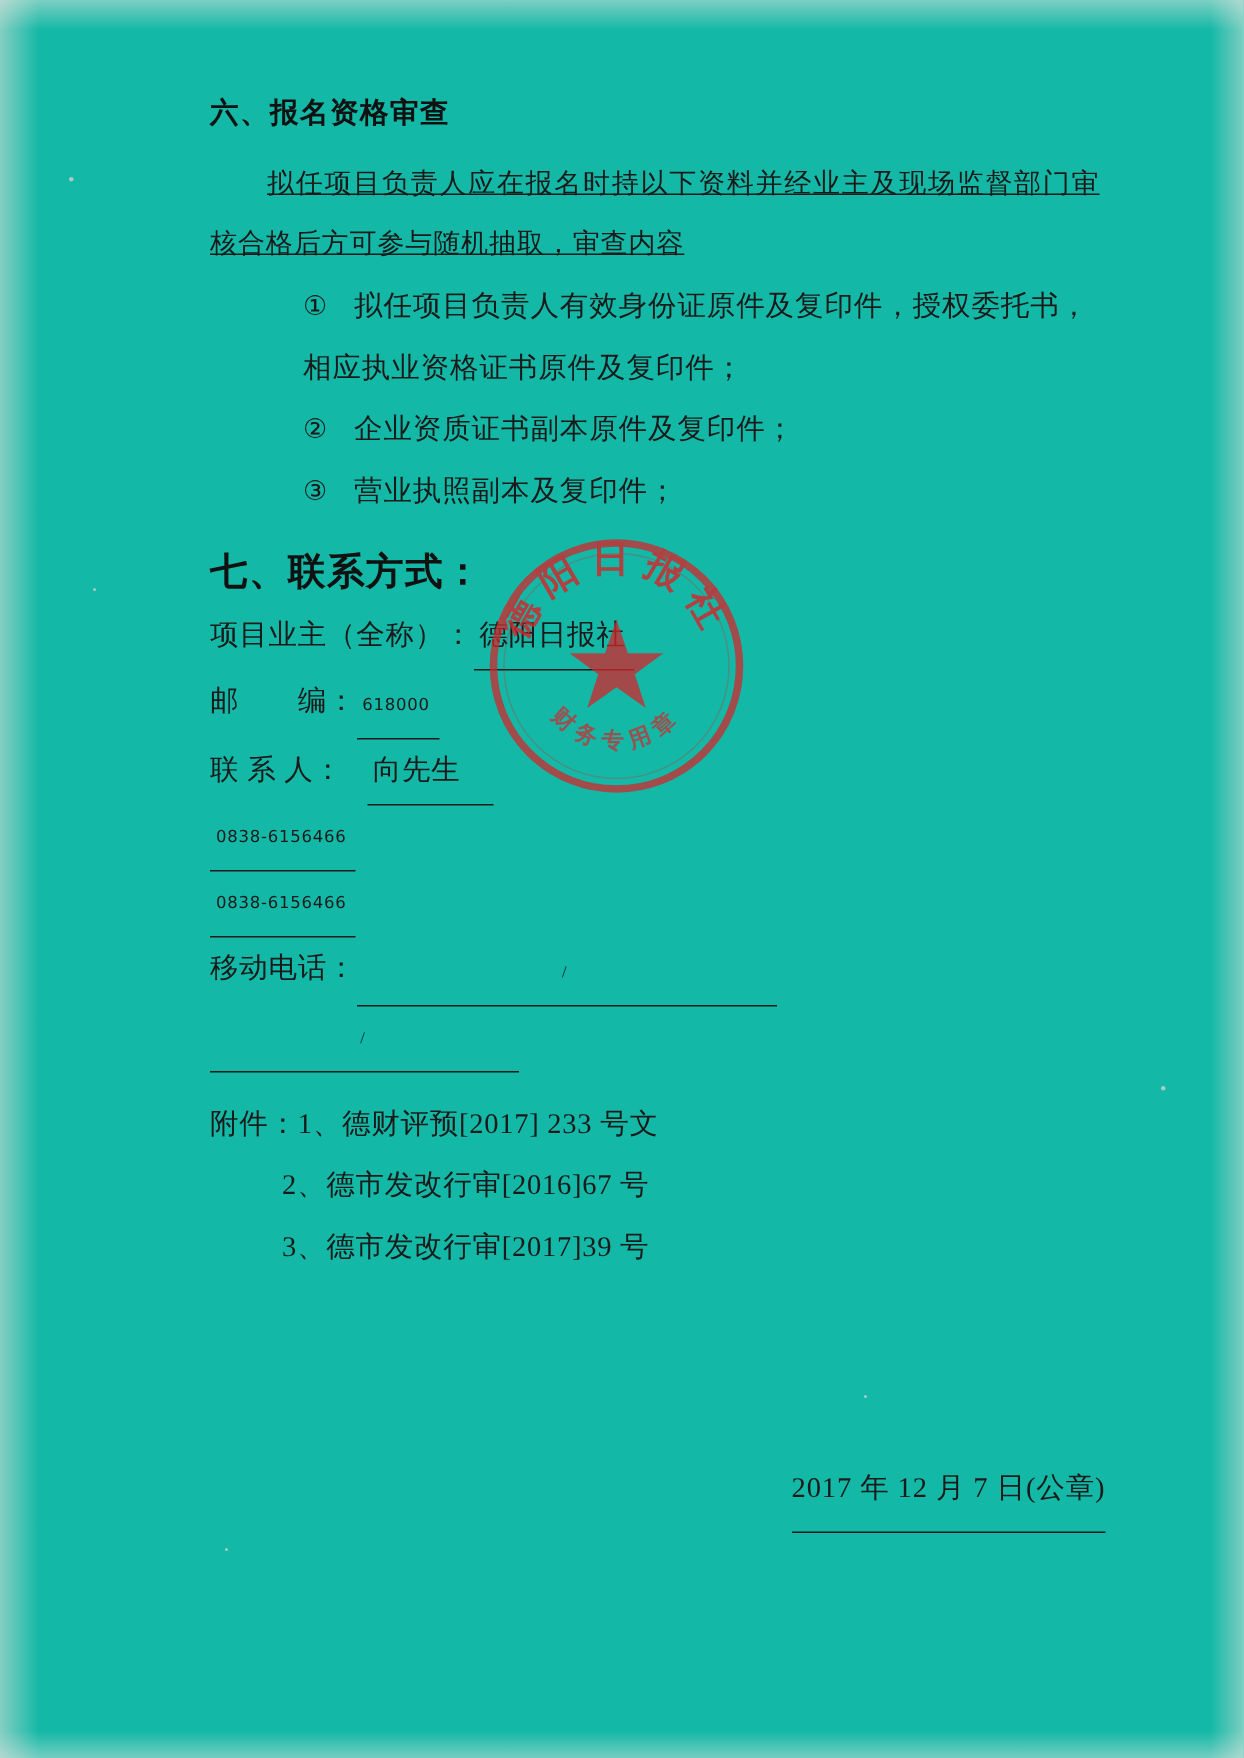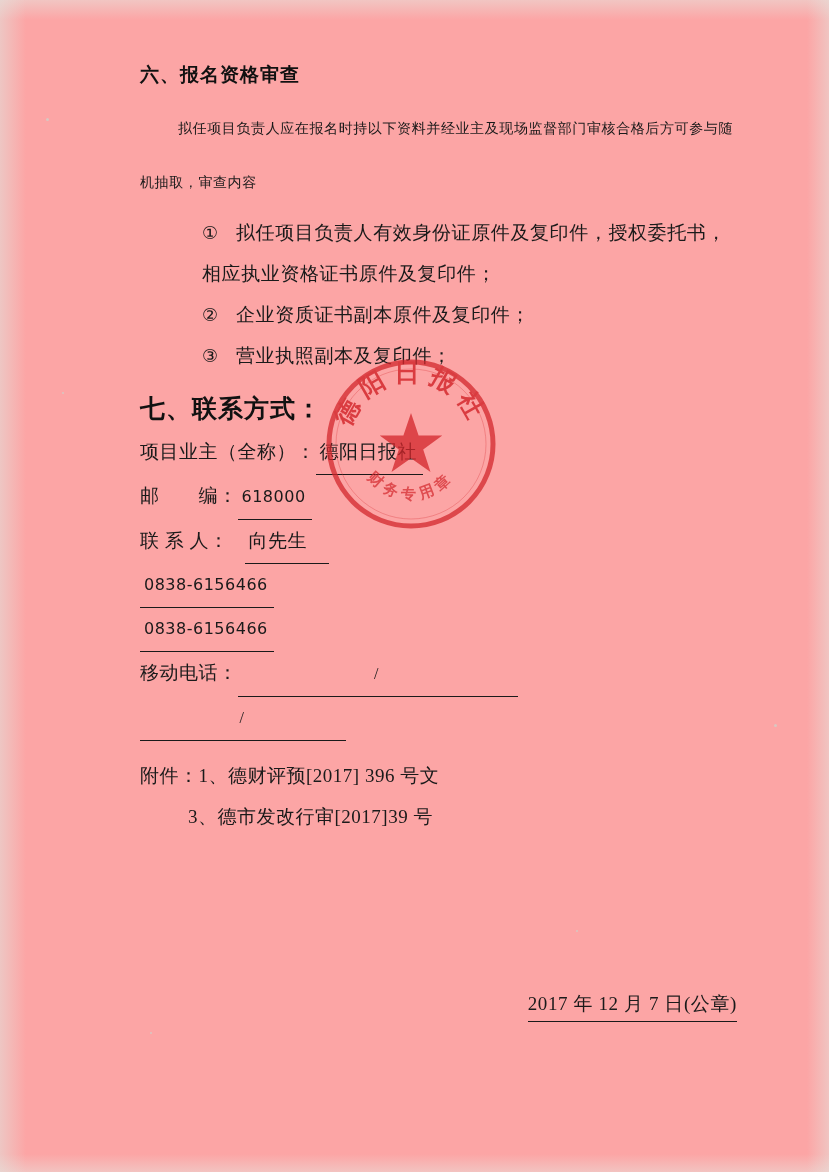--- a/index.html
+++ b/index.html
@@ -11,21 +11,21 @@
     height: 1172px;
     background: #ffffff;
     font-family: "Liberation Serif", serif;
     color: #1a1a1a;
     overflow: hidden;
   }
   .page {
     position: relative;
     width: 829px;
     height: 1172px;
-    background: #fca5a5;
+    background: #14b8a6;
     box-sizing: border-box;
   }
   
   .page::before {
     content: "";
     position: absolute;
     left: 0; top: 0; right: 0; bottom: 0;
     background:
       linear-gradient(to right, rgba(226,226,220,0.55) 0px, rgba(255,255,255,0) 26px),
       linear-gradient(to left, rgba(228,228,222,0.5) 0px, rgba(255,255,255,0) 22px),
@@ -40,26 +40,27 @@
   }
   .heading {
     font-family: "DejaVu Sans", sans-serif;
     font-weight: bold;
     font-size: 19px;
     letter-spacing: 1px;
     margin: 0 0 14px 0;
     color: #111;
   }
   .para {
-    font-size: 14px;
-    line-height: 54px;
+    font-size: 18px;
+    line-height: 40px;
     letter-spacing: 0.6px;
     margin: 0 0 2px 0;
     text-align: justify;
     text-indent: 38px;
+    text-decoration: underline;
   }
   .list-item {
     font-size: 19px;
     line-height: 41px;
     letter-spacing: 0.6px;
     margin: 0;
     padding-left: 62px;
     text-indent: 0;
   }
   .circled {
@@ -86,21 +87,21 @@
     white-space: nowrap;
   }
   .field-label {
     display: inline-block;
     flex: 0 0 auto;
   }
   .field-value {
     border-bottom: 1px solid #1a1a1a;
     padding: 0 6px 1px 4px;
     font-family: "DejaVu Sans", sans-serif;
-    font-size: 16px;
+    font-size: 11px;
     letter-spacing: 0.5px;
     display: inline-block;
   }
   .field-value.cn {
     font-family: "Liberation Serif", serif;
     font-size: 19px;
   }
   .field-value.blank {
     min-width: 196px;
     text-align: center;
@@ -118,21 +119,21 @@
   .attach-line.sub {
     padding-left: 48px;
   }
   .date-line {
     position: absolute;
     right: 92px;
     bottom: 150px;
     font-size: 19px;
     letter-spacing: 0.6px;
     border-bottom: 1px solid #1a1a1a;
-    padding-bottom: 4px;
+    padding-bottom: 16px;
   }
   
   .seal {
     position: absolute;
     left: 322px;
     top: 355px;
     width: 178px;
     height: 178px;
     z-index: 5;
     opacity: 0.82;
@@ -208,21 +209,22 @@
     <div class="field-row">
       <span class="field-label">移动电话：</span>
       <span class="field-value blank" style="min-width:270px;">/</span>
     </div>
 
     <div class="field-row">
       <span class="field-value blank" style="min-width:196px;">/</span>
     </div>
 
     <div class="attach-block">
-      <p class="attach-line">附件：1、德财评预[2017] 396 号文</p>
+      <p class="attach-line">附件：1、德财评预[2017] 233 号文</p>
+      <p class="attach-line sub">2、德市发改行审[2016]67 号</p>
       <p class="attach-line sub">3、德市发改行审[2017]39 号</p>
     </div>
 
   </div>
 
   <div class="date-line">2017 年 12 月 7 日(公章)</div>
 
   <div class="seal">
     <svg width="178" height="178" viewBox="0 0 178 178" xmlns="http://www.w3.org/2000/svg">
       <defs>

